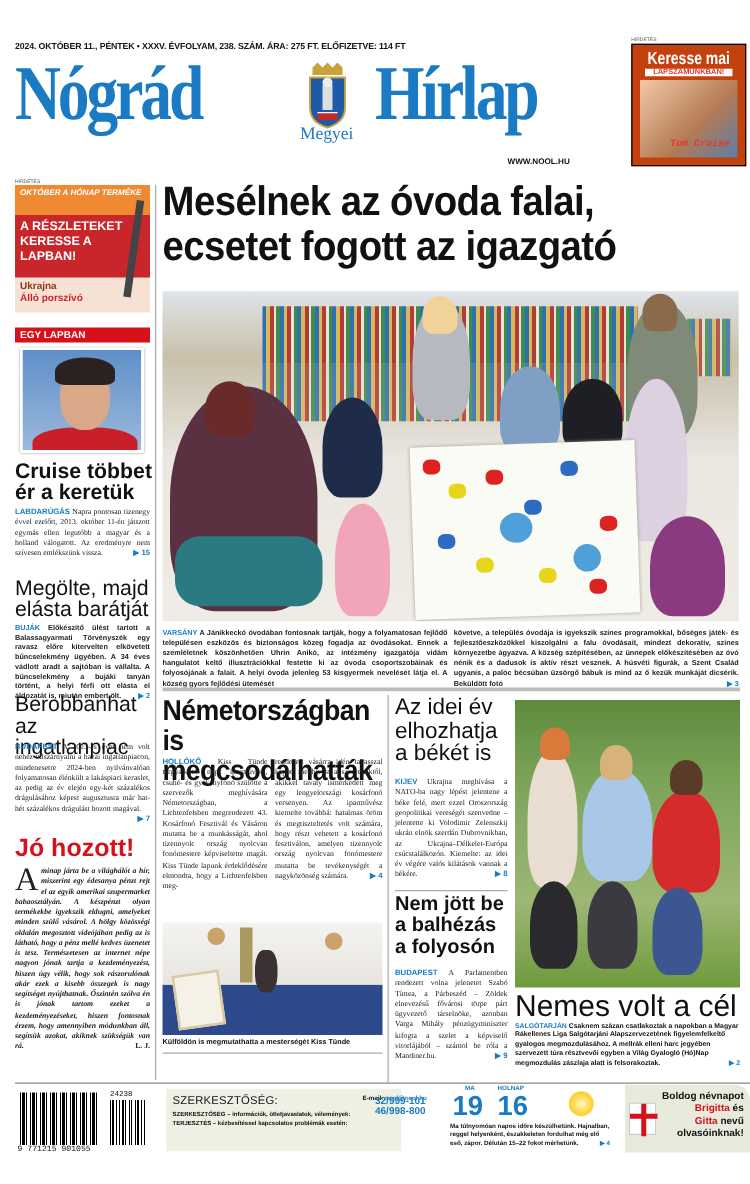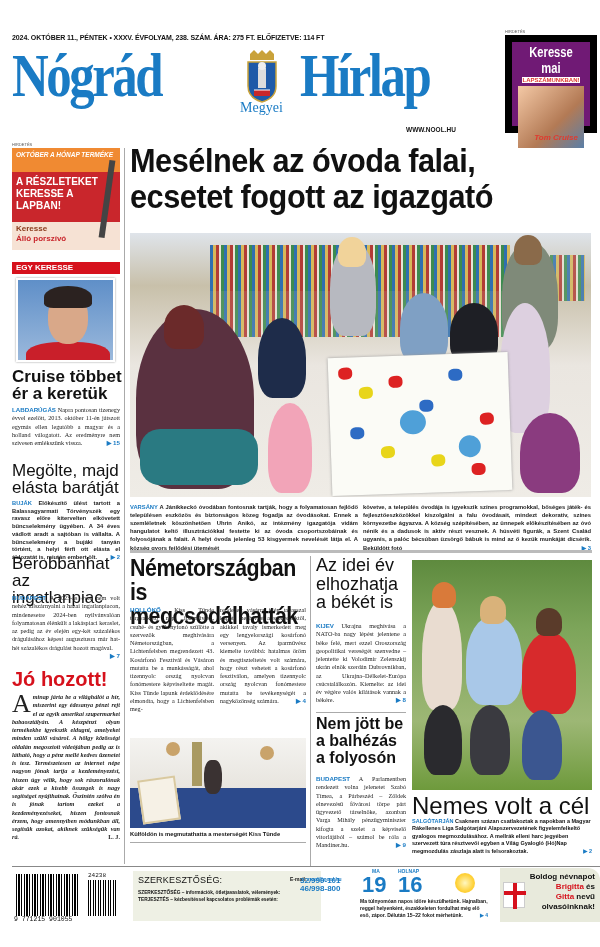--- a/index.html
+++ b/index.html
@@ -5,25 +5,25 @@
 *{box-sizing:border-box;margin:0;padding:0}
 body{width:600px;height:947px;background:#fff;font-family:"Liberation Sans",sans-serif;color:#111;position:relative;overflow:hidden}
 .abs{position:absolute}
 .dateline{left:12px;top:34px;font-size:7px;font-weight:bold;letter-spacing:-.1px;white-space:nowrap}
 .mast{top:44px;font-family:"Liberation Serif",serif;color:#1a7bc4;font-size:62px;font-weight:bold;letter-spacing:-3px;line-height:1}
 .mast.l{left:12px;transform:scaleX(.82);transform-origin:left}
 .mast.r{left:300px;transform:scaleX(.82);transform-origin:left}
 .crest{left:244px;top:50px;width:36px;height:54px}
 .megyei{left:240px;top:100px;font-family:"Liberation Serif",serif;color:#1a7bc4;font-size:14px}
 .web{left:406px;top:126px;font-size:6.5px;font-weight:bold}
-.promo-tv{left:505px;top:35px;width:92px;height:98px;background:#701a75;border:7px solid #000000}
+.promo-tv{left:505px;top:35px;width:92px;height:98px;background:#c2410c;border:1px solid #000000}
 .promo-tv .t1{color:#fff;font-weight:bold;font-size:14px;text-align:center;padding-top:2px;transform:scaleX(.8)}
 .promo-tv .t2{background:#fff;color:#e03a2f;font-size:6px;font-weight:bold;text-align:center;margin:1px 10px}
 .promo-tv .mag{margin:3px 6px;height:62px;background:linear-gradient(135deg,#f4c9a6,#b37a55 60%,#5a7fa8);position:relative}
-.promo-tv .mag span{position:absolute;bottom:6px;right:6px;color:#e03a2f;font-family:Liberation Sans, sans-serif;font-weight:bold;font-size:8px;font-style:italic}
+.promo-tv .mag span{position:absolute;bottom:6px;right:6px;color:#e03a2f;font-family:Liberation Mono, monospace;font-weight:bold;font-size:8px;font-style:italic}
 .tiny{font-size:4px;color:#555}
 .vac{left:12px;top:148px;width:108px;height:102px;background:#f6e2d4}
 .vac .h{background:#f08a32;color:#fff;font-size:6.5px;font-weight:bold;font-style:italic;padding:3px 4px;height:24px;line-height:1.25}
 .vac .m{background:#c9262c;color:#fff;font-size:10px;font-weight:bold;padding:4px 4px;height:50px;line-height:1.2;width:100%}
 .vac .b{padding:2px 4px;font-size:8px;font-weight:bold;color:#8a3a1b;line-height:1.2}
 .vac .b .red{color:#c9262c}
 .vac .stick{position:absolute;right:10px;top:12px;width:6px;height:78px;background:#444;transform:rotate(8deg)}
 .egy{left:12px;top:262px;width:108px;height:12px;background:#d6111c;color:#fff;font-size:8px;font-weight:bold;padding:1px 4px}
 .face{left:16px;top:278px;width:99px;height:84px;background:linear-gradient(#5f8fc8,#9bb9dc);border:2px solid #fff;box-shadow:0 0 2px #999;overflow:hidden}
 .face .hd{position:absolute;left:30px;top:12px;width:40px;height:52px;border-radius:45%;background:#d9a889}
@@ -94,27 +94,27 @@
   <div class="mag">
       <span>Tom Cruise</span>
     </div>
 </div>
 
 <div class="abs tiny" style="left:12px;top:142px">HIRDETÉS</div>
 <div class="abs vac">
   <div class="h">OKTÓBER A HÓNAP TERMÉKE</div>
   <div class="m">A RÉSZLETEKET KERESSE A LAPBAN!</div>
   <div class="b">
-      <div>Keresse</div>
+      <div>Ukrajna</div>
       <div class="red">Álló porszívó</div>
     </div>
   <div class="stick"></div>
 </div>
 
-<div class="abs egy">EGY KERESSE</div>
+<div class="abs egy">EGY LAPBAN</div>
 <div class="abs face">
   <div class="shirt"></div>
     <div class="hd"></div>
     <div class="hair"></div>
 </div>
 
 <div class="abs lh" style="top:368px;font-size:17px">Cruise többet ér a keretük</div>
 <div class="abs lb" style="top:406px">
   <span class="kick">LABDARÚGÁS</span>
   <span>Napra pontosan tizenegy évvel ezelőtt, 2013. október 11-én játszott egymás ellen legutóbb a magyar és a holland válogatott. Az eredményre nem szívesen emlékszünk vissza.</span>

